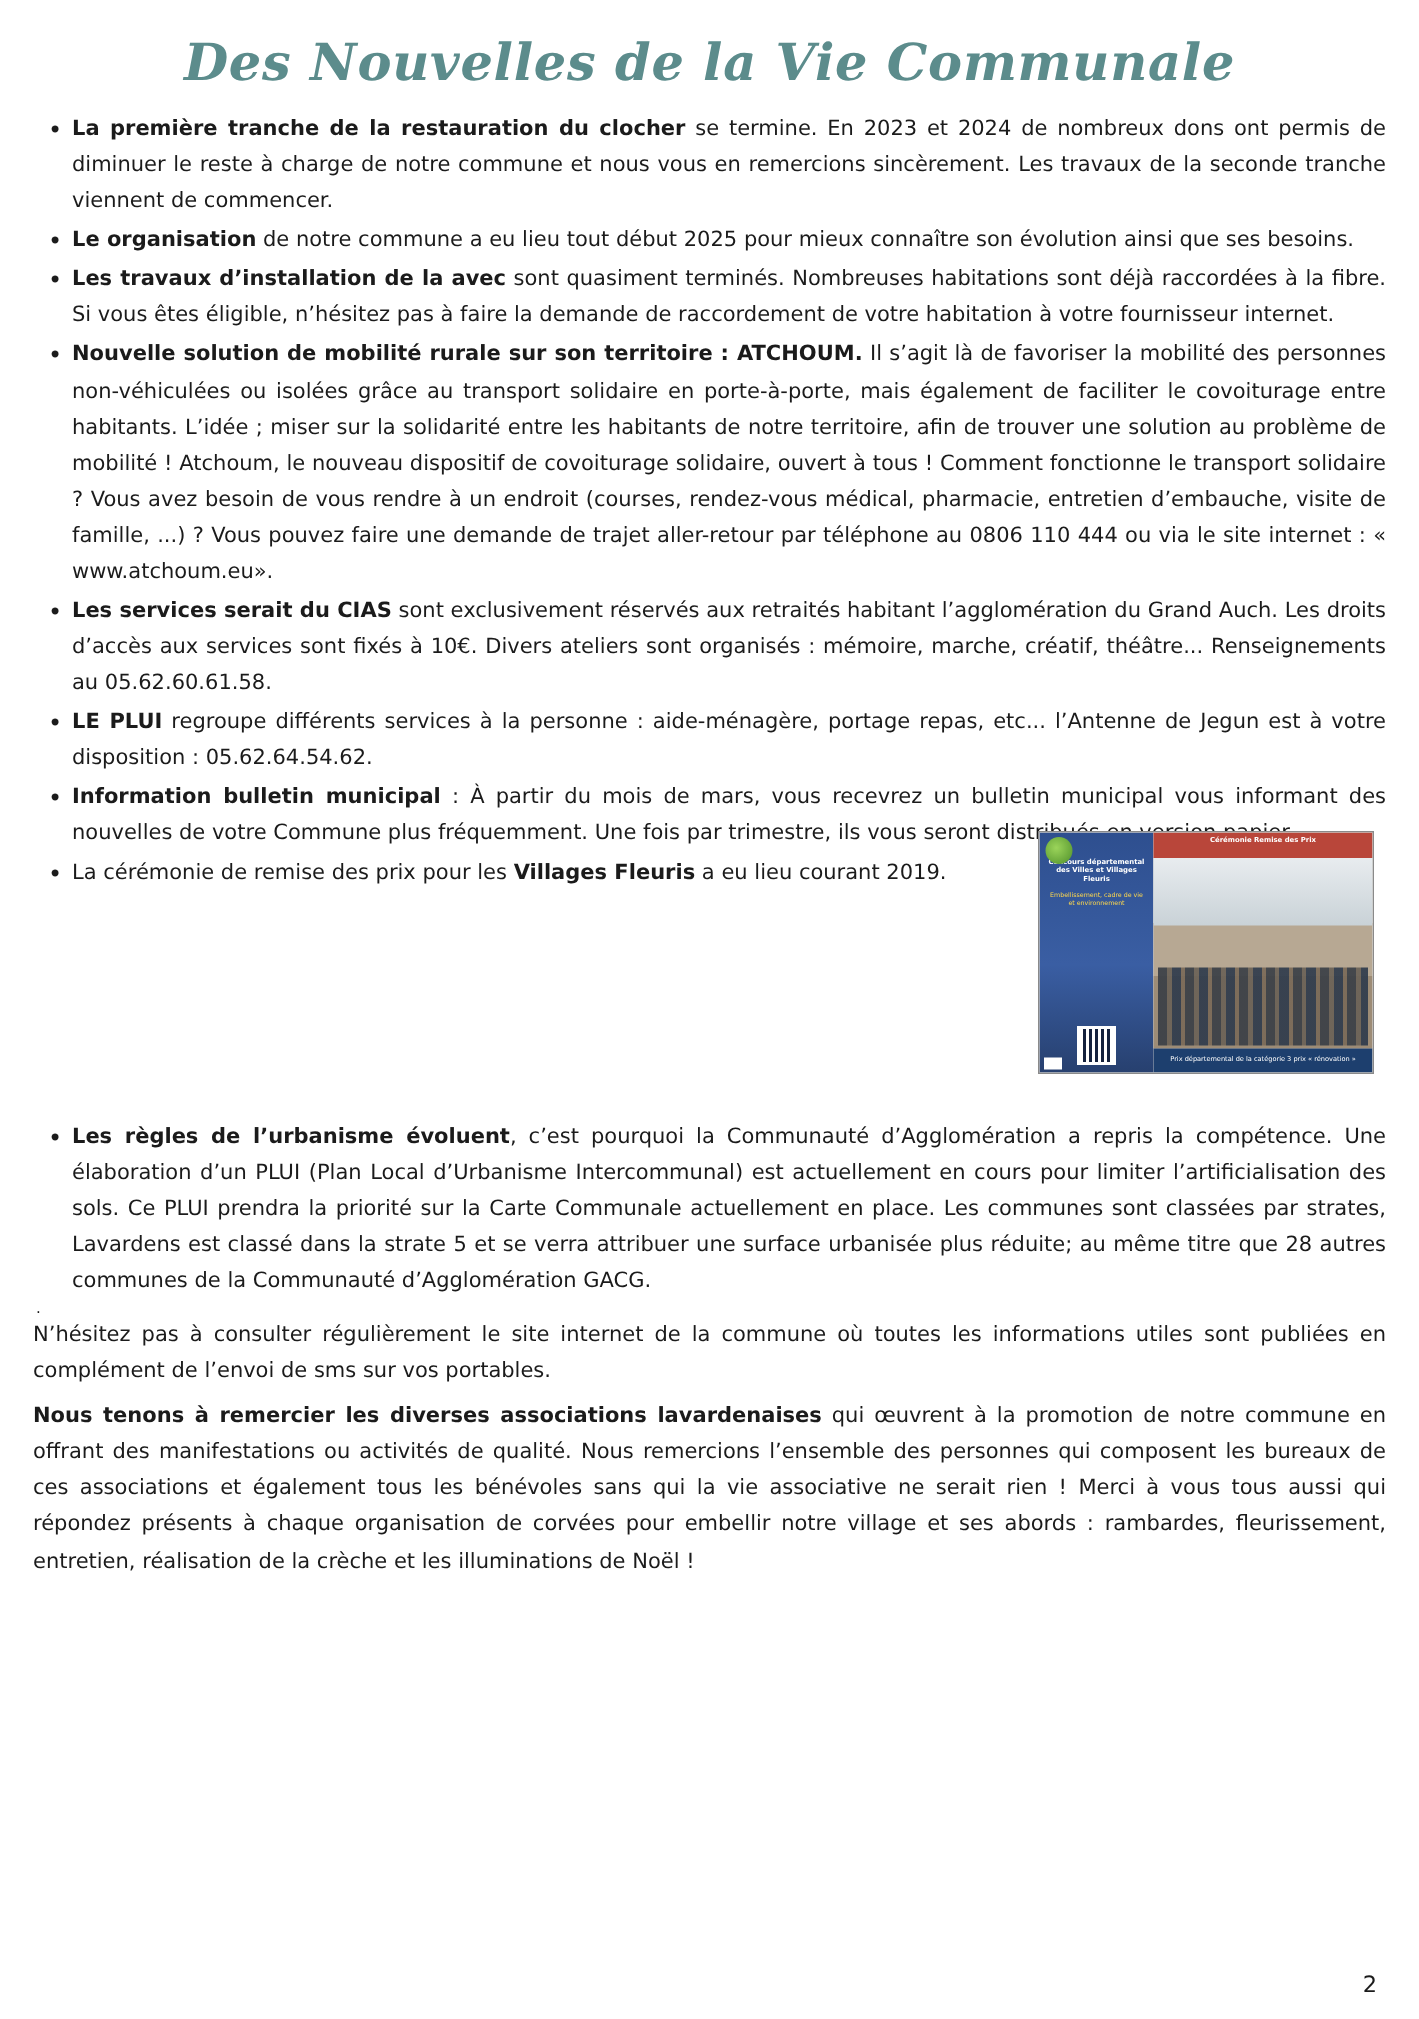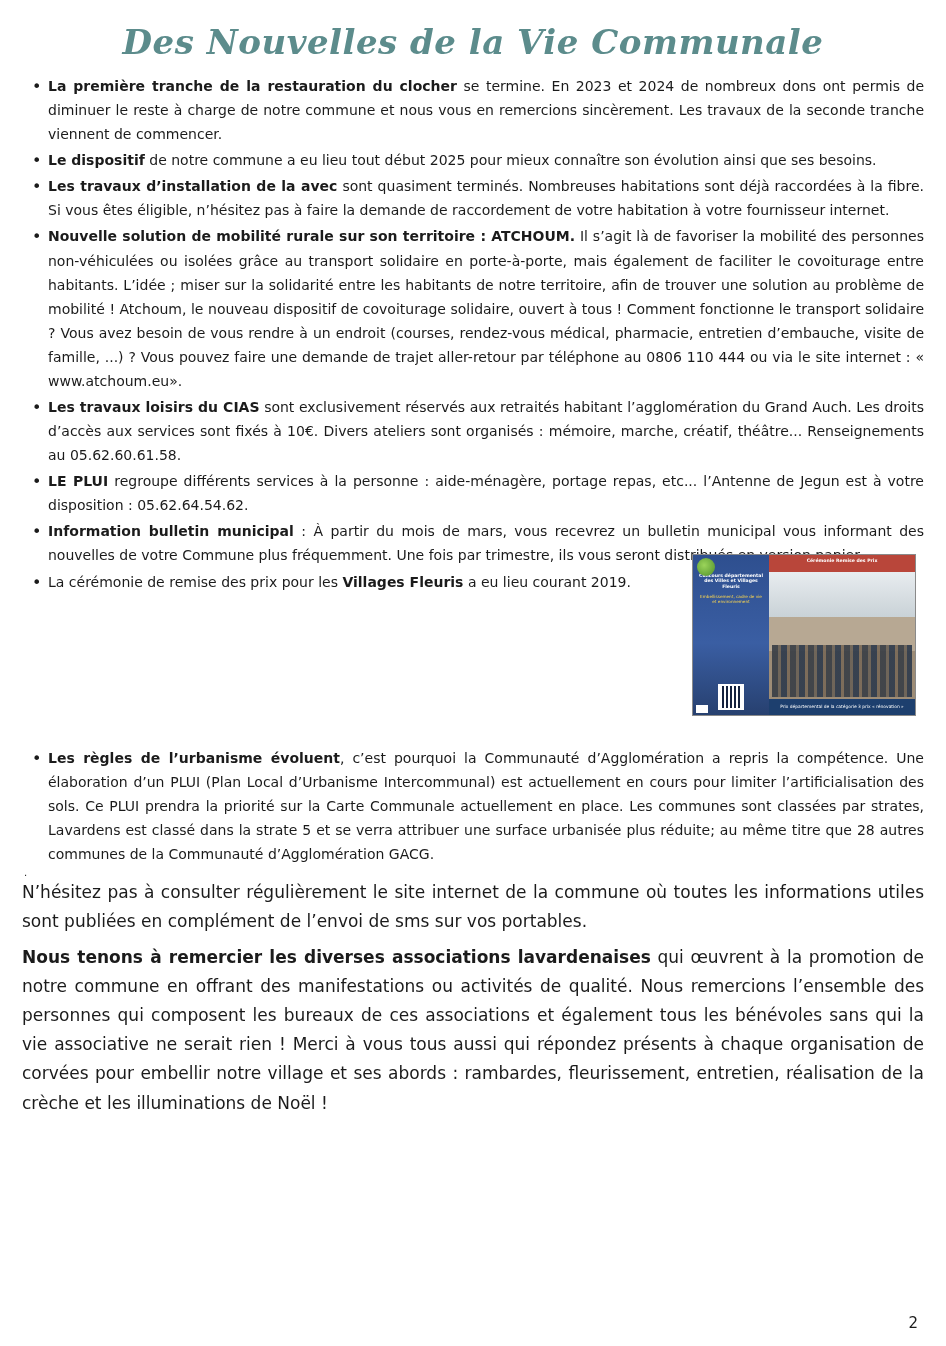--- a/index.html
+++ b/index.html
@@ -48,21 +48,21 @@
   ul.bullets > li::before {
     content: "\2022";
     position: absolute;
     left: 10px;
     top: -1px;
     font-size: 16px;
     color: #1b1b1b;
   }
   .b { font-weight: bold; }
   .para {
-    font-size: 17px;
+    font-size: 14px;
     line-height: 1.72;
     text-align: justify;
     color: #1b1b1b;
     margin: 0 0 6px 0;
   }
   .dot-line {
     font-size: 10px;
     line-height: 1;
     color: #1b1b1b;
     margin: 0 0 0 2px;
@@ -201,30 +201,30 @@
 
 <div class="page">
 
   <h1 class="title">Des Nouvelles de la Vie Communale</h1>
 
   <ul class="bullets">
     <li>
       <span class="b">La première tranche de la restauration du clocher</span><span> se termine. En 2023 et 2024 de nombreux dons ont permis de diminuer le reste à charge de notre commune et nous vous en remercions sincèrement. Les travaux de la seconde tranche viennent de commencer.</span>
     </li>
     <li>
-      <span class="b">Le dispositif</span><span> de notre commune a eu lieu tout début 2025 pour mieux connaître son évolution ainsi que ses besoins.</span>
+      <span class="b">Le organisation</span><span> de notre commune a eu lieu tout début 2025 pour mieux connaître son évolution ainsi que ses besoins.</span>
     </li>
     <li>
       <span class="b">Les travaux d’installation de la avec</span><span> sont quasiment terminés. Nombreuses habitations sont déjà raccordées à la fibre. Si vous êtes éligible, n’hésitez pas à faire la demande de raccordement de votre habitation à votre fournisseur internet.</span>
     </li>
     <li>
       <span class="b">Nouvelle solution de mobilité rurale sur son territoire : ATCHOUM.</span><span> Il s’agit là de favoriser la mobilité des personnes non-véhiculées ou isolées grâce au transport solidaire en porte-à-porte, mais également de faciliter le covoiturage entre habitants. L’idée ; miser sur la solidarité entre les habitants de notre territoire, afin de trouver une solution au problème de mobilité ! Atchoum, le nouveau dispositif de covoiturage solidaire, ouvert à tous ! Comment fonctionne le transport solidaire ? Vous avez besoin de vous rendre à un endroit (courses, rendez-vous médical, pharmacie, entretien d’embauche, visite de famille, ...) ? Vous pouvez faire une demande de trajet aller-retour par téléphone au 0806 110 444 ou via le site internet : « www.atchoum.eu».</span>
     </li>
     <li>
-      <span class="b">Les travaux loisirs du CIAS</span><span> sont exclusivement réservés aux retraités habitant l’agglomération du Grand Auch. Les droits d’accès aux services sont fixés à 10€. Divers ateliers sont organisés : mémoire, marche, créatif, théâtre... Renseignements au 05.62.60.61.58.</span>
+      <span class="b">Les services serait du CIAS</span><span> sont exclusivement réservés aux retraités habitant l’agglomération du Grand Auch. Les droits d’accès aux services sont fixés à 10€. Divers ateliers sont organisés : mémoire, marche, créatif, théâtre... Renseignements au 05.62.60.61.58.</span>
     </li>
     <li>
       <span class="b">LE PLUI</span><span> regroupe différents services à la personne : aide-ménagère, portage repas, etc... l’Antenne de Jegun est à votre disposition : 05.62.64.54.62.</span>
     </li>
     <li>
       <span class="b">Information bulletin municipal</span><span> : À partir du mois de mars, vous recevrez un bulletin municipal vous informant des nouvelles de votre Commune plus fréquemment. Une fois par trimestre, ils vous seront distribués en version papier.</span>
     </li>
     <li>
       <span>La cérémonie de remise des prix pour les </span><span class="b">Villages Fleuris</span><span> a eu lieu courant 2019.</span>
     </li>

